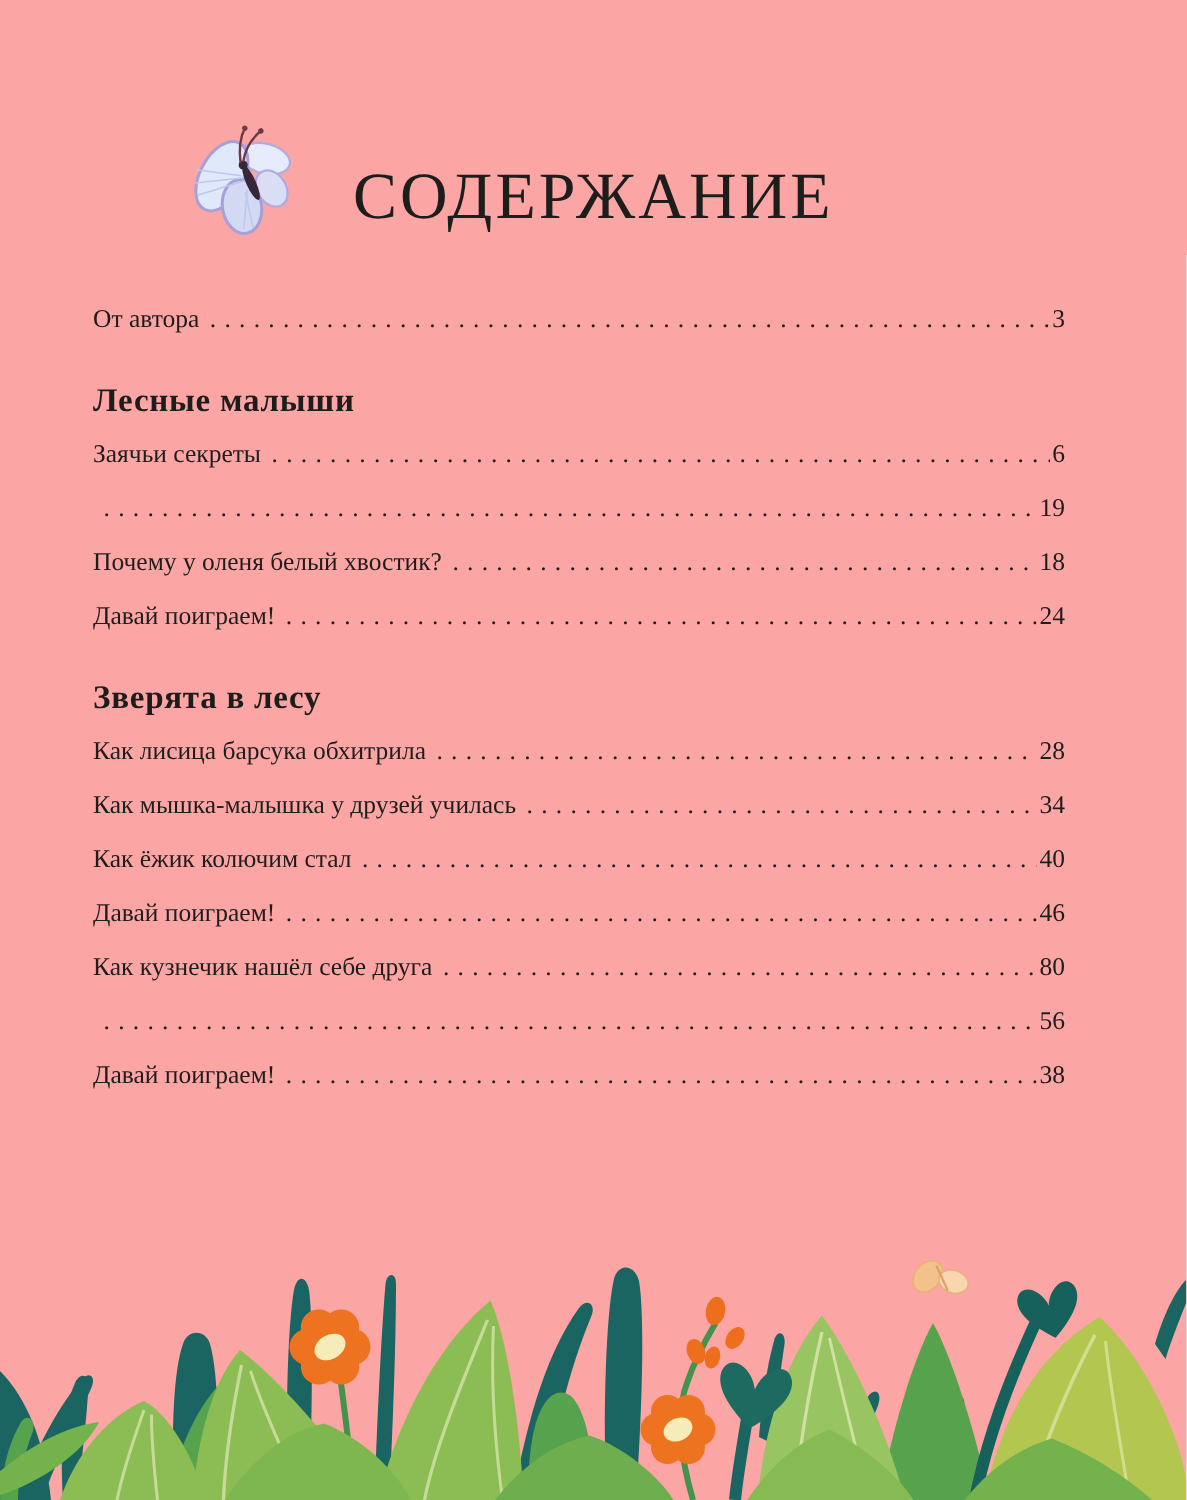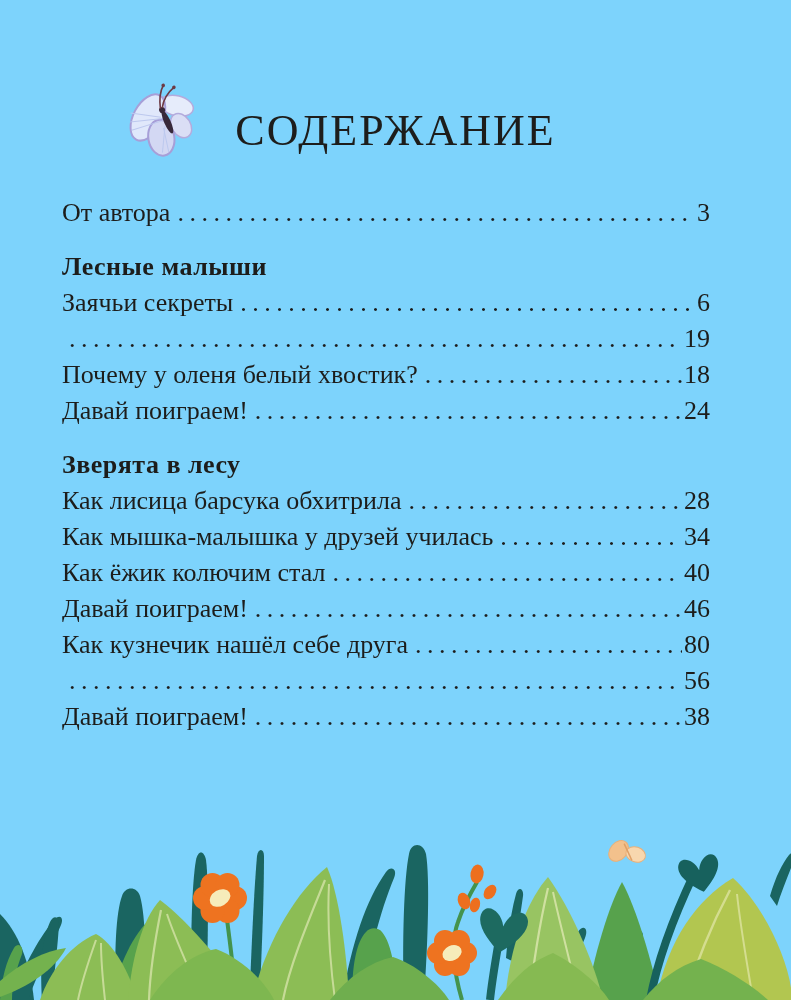--- a/index.html
+++ b/index.html
@@ -1,46 +1,46 @@
 <!DOCTYPE html>
 <html><head>
 <meta charset="utf-8">
 <style>
   html,body{margin:0;padding:0;background:#ffffff;}
   .page{
     position:relative;
     width:791px;height:1000px;
-    background:#7dd3fc;
+    background:#fca5a5;
     overflow:hidden;
     font-family:"Liberation Serif","DejaVu Serif",serif;
     color:#1d1d1b;
   }
   .header{position:absolute;top:0;left:0;width:100%;height:180px;}
   .butterfly-top{position:absolute;left:110px;top:64px;width:110px;height:110px;}
   .page-title{
     position:absolute;top:76px;left:0;width:100%;
     text-align:center;
     font-size:44px;letter-spacing:2px;font-weight:400;
   }
   .toc{position:absolute;left:62px;top:195px;width:648px;}
   .toc-row{
     display:flex;align-items:baseline;
-    height:36px;line-height:36px;font-size:26px;
+    height:36px;line-height:36px;font-size:17px;
   }
   .toc-row .label{flex:none;white-space:nowrap;}
   .toc-row .label.italic{}
   .leader{
     flex:1 1 auto;overflow:hidden;white-space:nowrap;
     letter-spacing:5.5px;margin:0 2px 0 7px;
     color:#1d1d1b;
   }
   .page-num{flex:none;white-space:nowrap;}
   .section-heading{
     height:36px;line-height:36px;margin-top:18px;
-    font-size:26px;font-weight:700;letter-spacing:0.5px;
+    font-size:22px;font-weight:700;letter-spacing:0.5px;
   }
   .footer-illustration{position:absolute;left:0;bottom:0;width:791px;height:178px;}
 </style>
 </head>
 <body>
 
 <div class="page">
 
   <div class="header">
 

